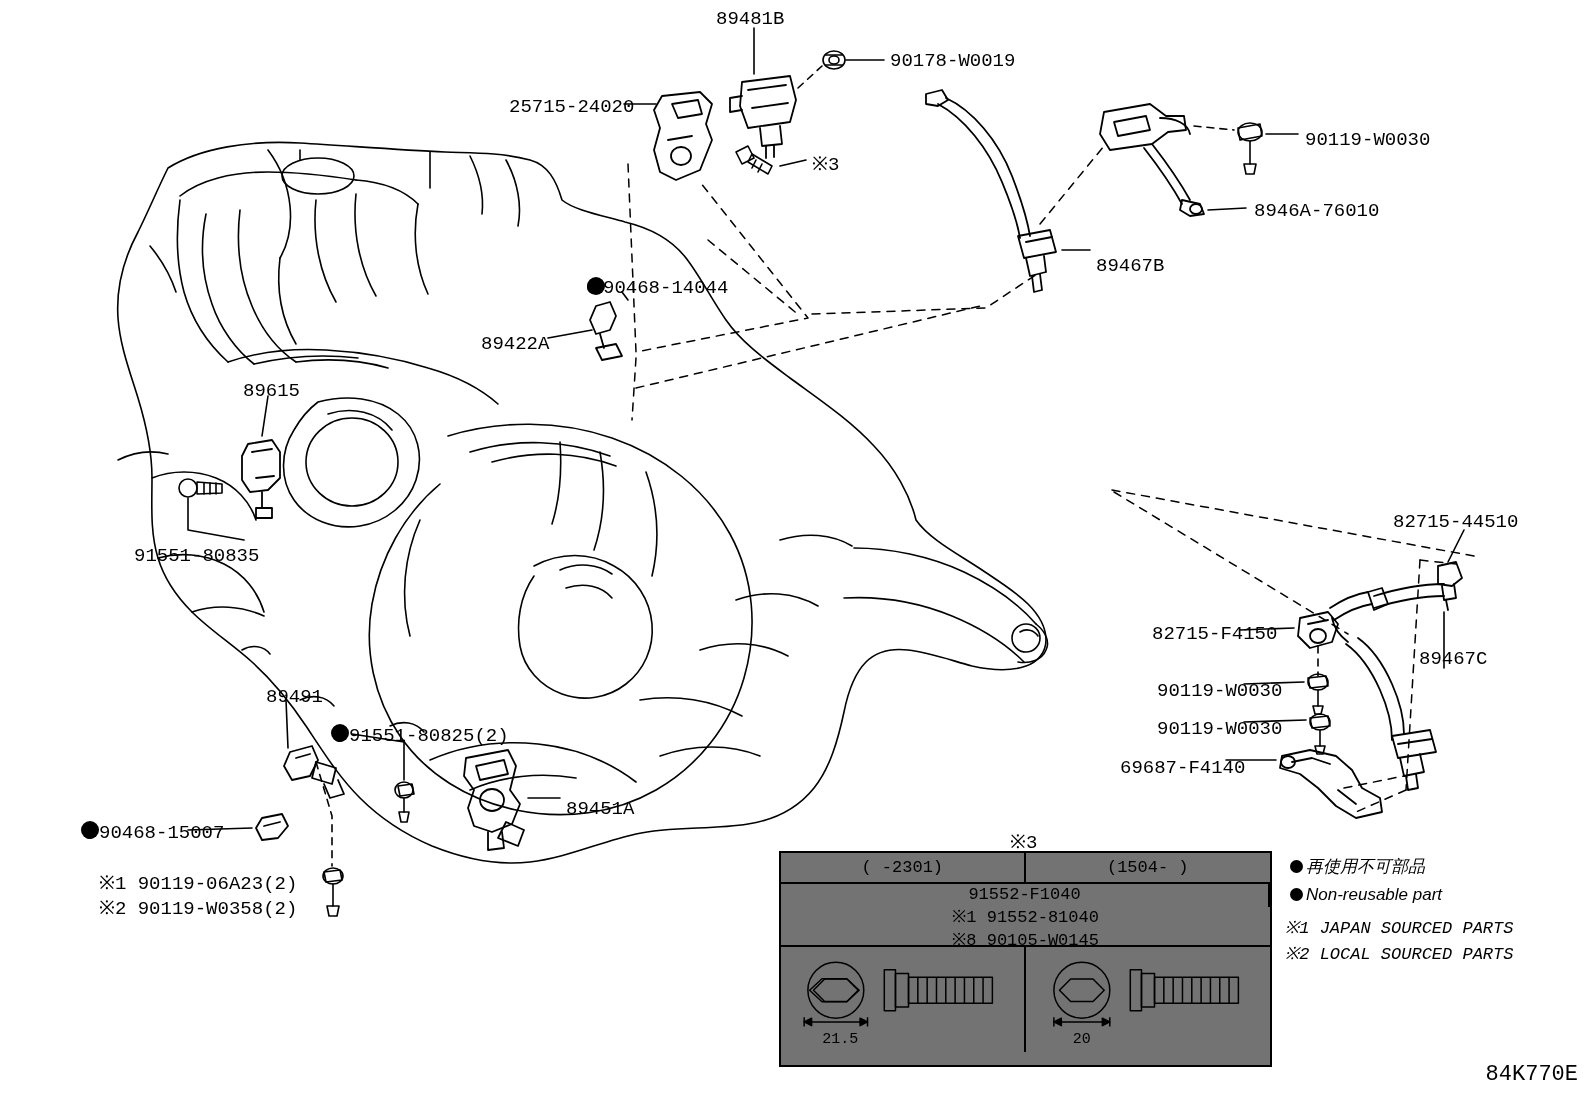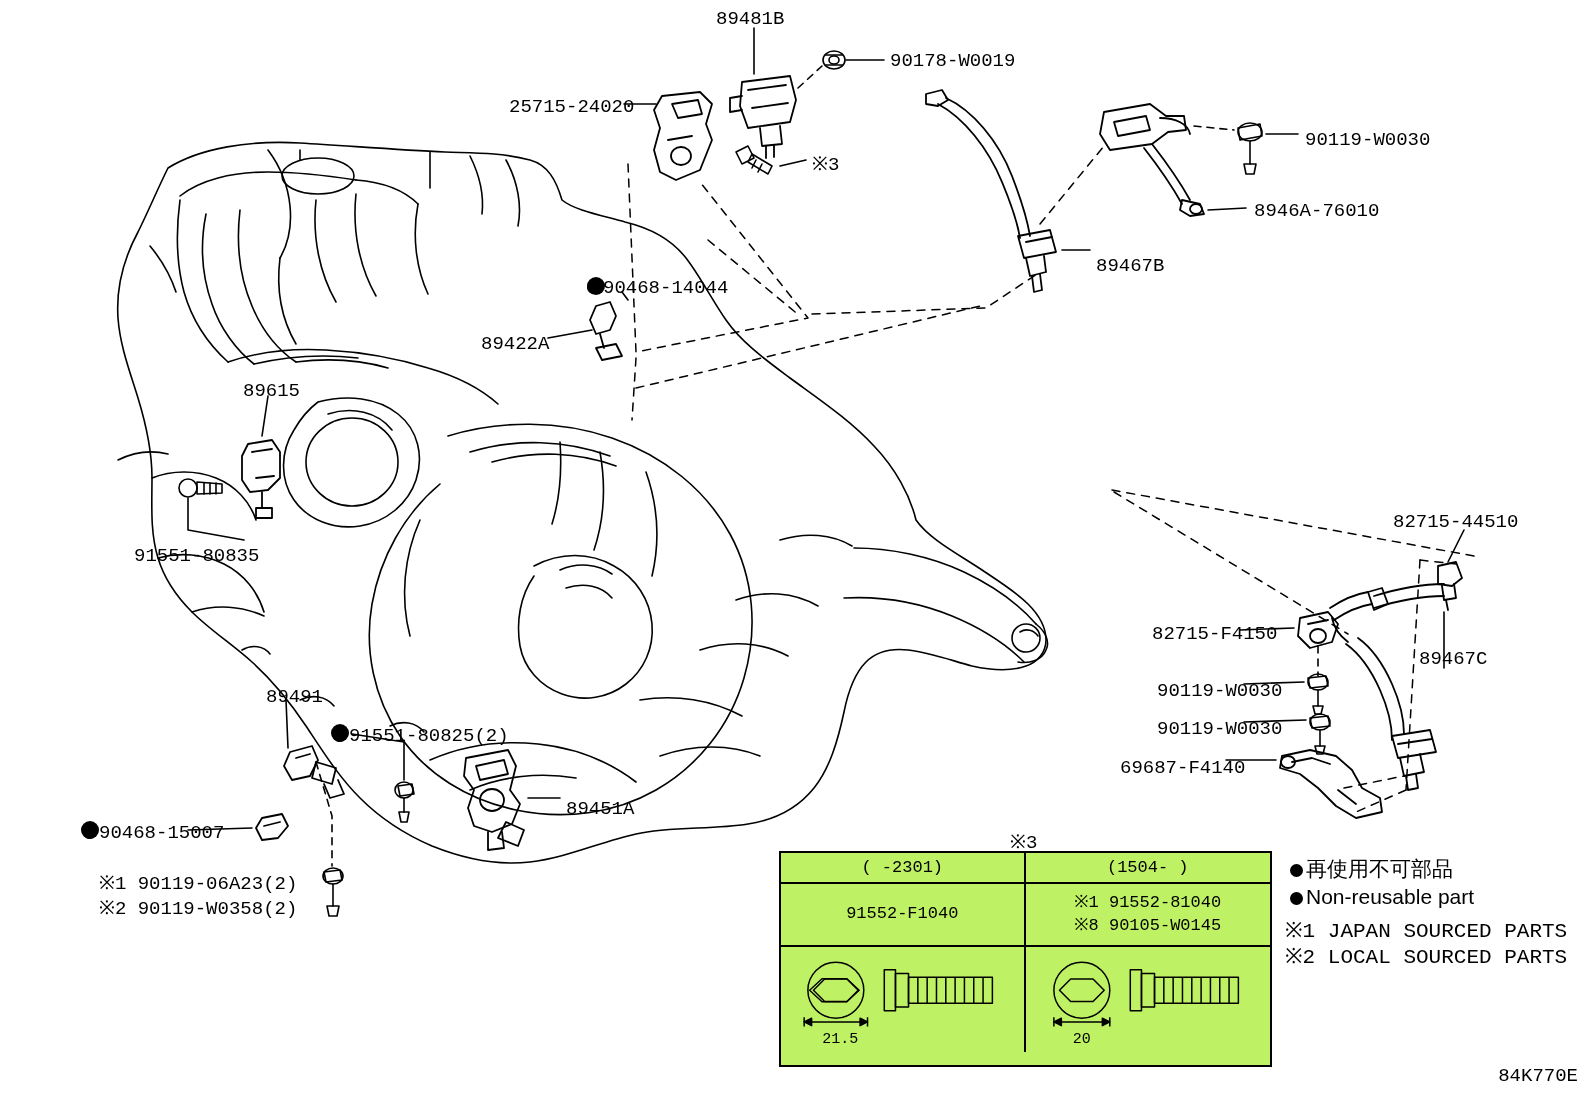--- a/index.html
+++ b/index.html
@@ -45,21 +45,21 @@
   }
   
   #note-table {
     position: absolute;
     left: 779px;
     top: 851px;
     width: 493px;
     height: 216px;
     border: 2px solid #000;
     box-sizing: border-box;
-    background: #bef264;
+    background: #737373;
   }
   #note-table .trow {
     display: flex;
     width: 100%;
     box-sizing: border-box;
   }
   #note-table .hdr {
     height: 31px;
     border-bottom: 2px solid #000;
   }
@@ -73,50 +73,52 @@
     font-size: 17px;
     color: #000;
     position: relative;
   }
   #note-table .cell.left {
     border-right: 2px solid #000;
   }
   #note-table .partrow {
     height: 63px;
     border-bottom: 2px solid #000;
+    flex-direction: column;
   }
   #note-table .partcell {
     flex-direction: column;
     justify-content: center;
     line-height: 1.35;
   }
   #note-table .imgrow {
     height: 105px;
   }
   #note-table .imgcell {
     flex-direction: column;
     justify-content: flex-start;
     padding-top: 6px;
   }
   .legend {
     position: absolute;
     font-family: "Liberation Sans", sans-serif;
-    font-size: 21px;
+    font-size: 17px;
     color: #000;
     white-space: nowrap;
+    font-style: italic;
   }
   .legend-mono {
     font-family: "Liberation Mono", monospace;
   }
   .dwgcode {
     position: absolute;
     right: 14px;
     bottom: 12px;
     font-family: "Liberation Mono", monospace;
-    font-size: 19px;
+    font-size: 22px;
     color: #000;
   }
 </style>
 </head>
 <body>
 
 <div id="page">
 
   <svg class="svg-layer" viewBox="0 0 1592 1099" xmlns="http://www.w3.org/2000/svg">
     <g fill="none" stroke="#000" stroke-width="1.6" stroke-linejoin="round" stroke-linecap="round">

